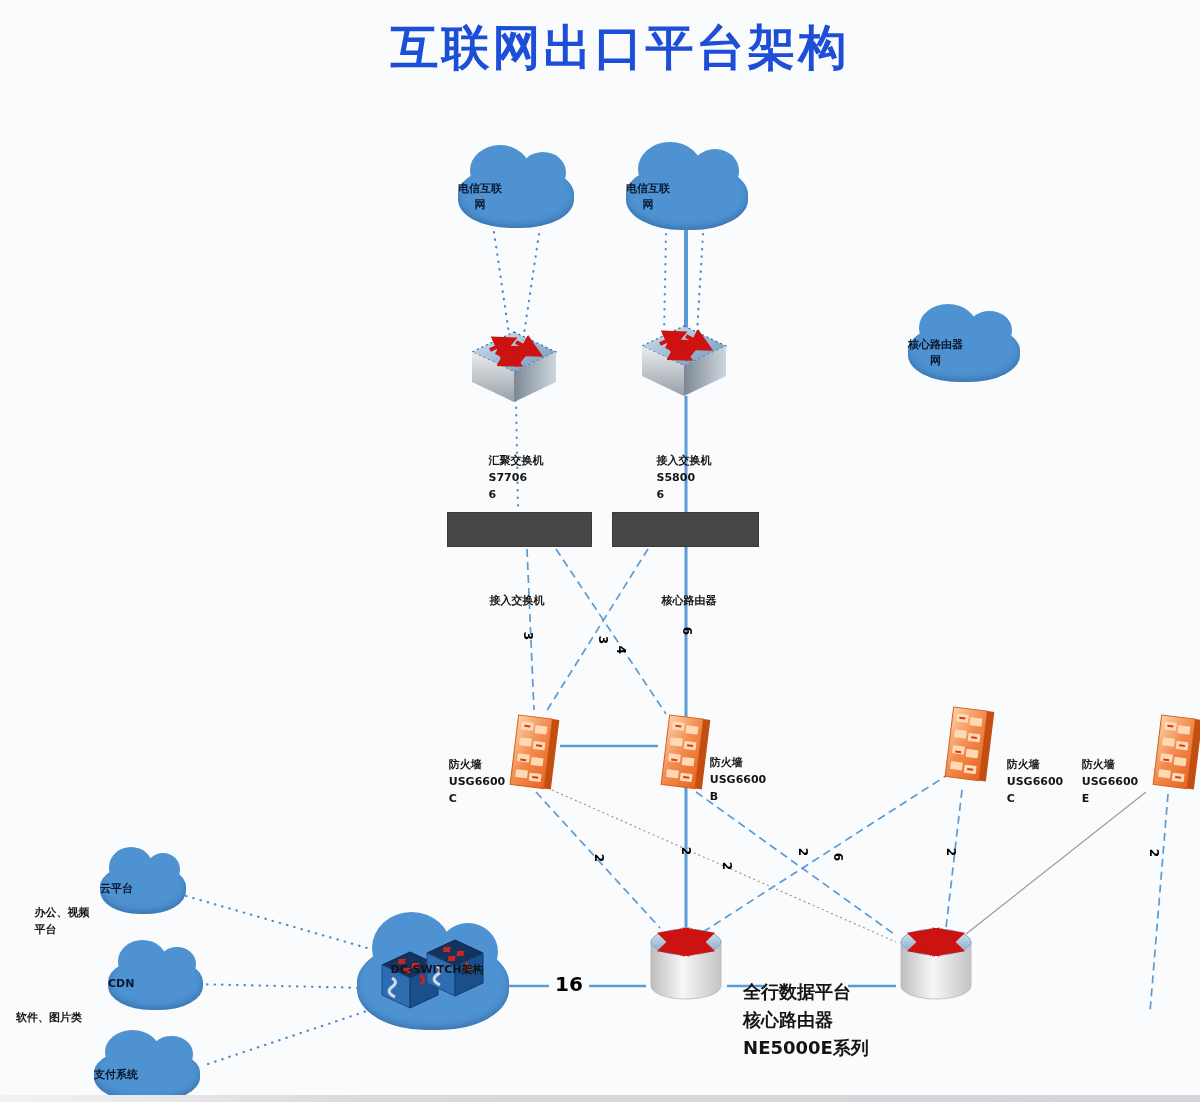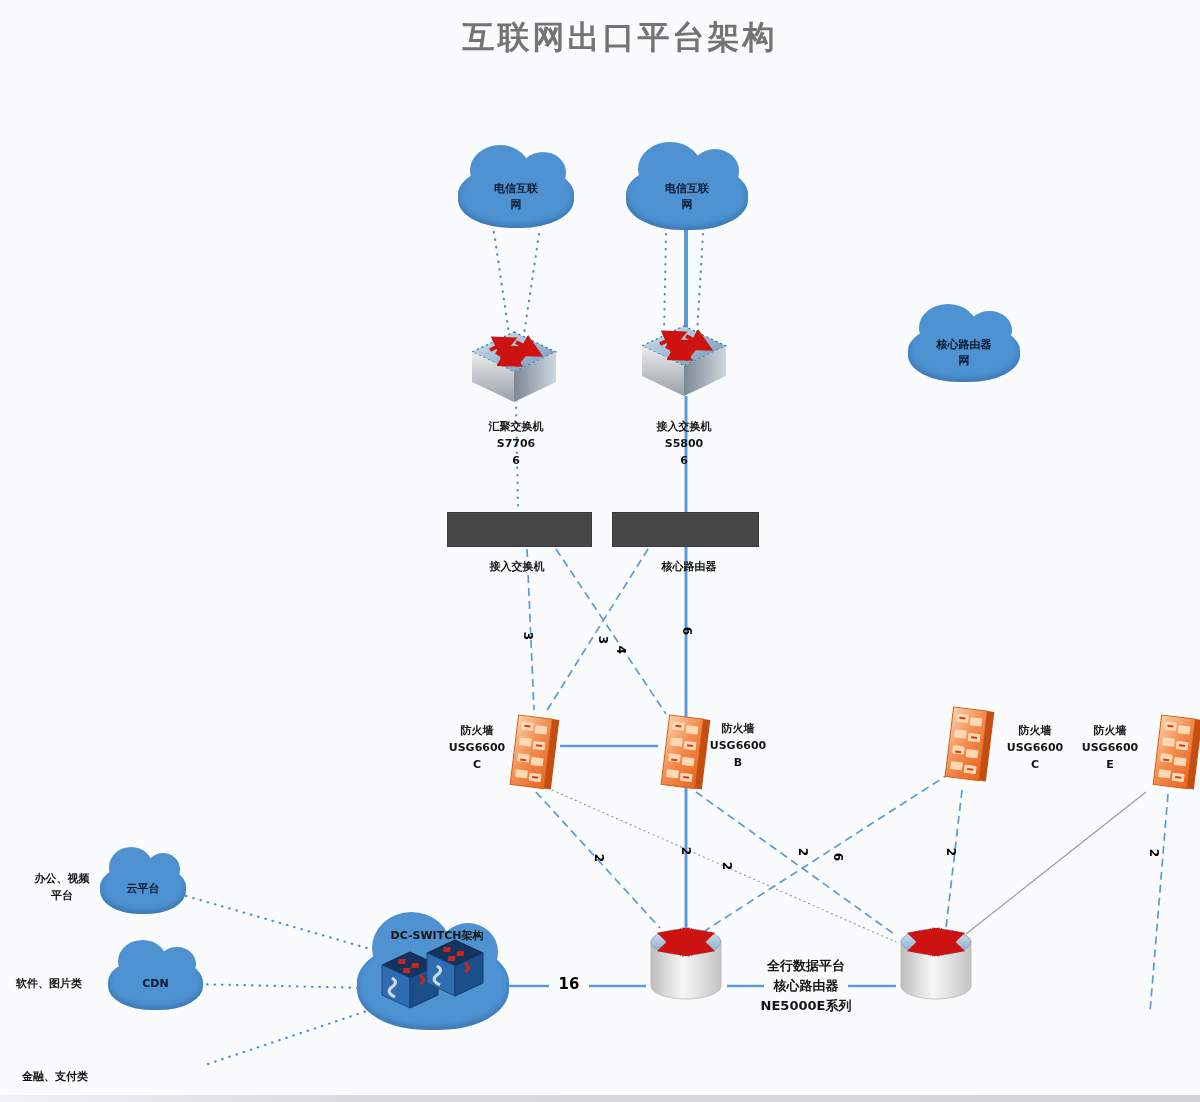--- a/index.html
+++ b/index.html
@@ -4,42 +4,42 @@
 <style>
   html,body{margin:0;padding:0;background:#eef0f2;}
   #stage{
     position:relative;width:1200px;height:1102px;margin:0 auto;
     background:#fafbfc;overflow:hidden;
     font-family:"DejaVu Sans","Liberation Sans",sans-serif;
   }
   #page-title{
     position:absolute;left:620px;top:16px;transform:translateX(-50%);
     font-family:"Liberation Serif","DejaVu Serif",serif;
-    font-size:32px;font-weight:bold;color:#737373;letter-spacing:3px;white-space:nowrap;
+    font-size:48px;font-weight:bold;color:#1d4ed8;letter-spacing:3px;white-space:nowrap;
   }
   svg.lines{position:absolute;left:0;top:0;z-index:1;}
   .dev{position:absolute;z-index:3;}
   .cloud{
     position:absolute;z-index:2;background:#4e92d2;border-radius:46%;
-    display:flex;align-items:center;justify-content:center;
+    display:flex;align-items:center;
     box-shadow:inset 0 -3px 6px rgba(20,60,110,.35);
   }
   .cloud::before{content:"";position:absolute;background:#4e92d2;width:52%;height:82%;
     border-radius:50%;top:-34%;left:10%;}
   .cloud::after{content:"";position:absolute;background:#4e92d2;width:40%;height:66%;
     border-radius:50%;top:-22%;right:7%;}
   .cloud-txt{
     position:relative;z-index:2;text-align:center;white-space:pre-line;
     font-size:11px;font-weight:bold;color:#0a1830;line-height:1.45;
   }
   .bar{position:absolute;z-index:3;background:#474747;border:1px solid #3a3a3a;}
   .dev-lbl{
     position:absolute;z-index:4;transform:translate(-50%,-50%);
-    text-align:center;white-space:pre-line;
-    font-size:11px;font-weight:bold;color:#141414;line-height:1.55;
+    white-space:pre-line;
+    font-size:11px;font-weight:bold;color:#141414;line-height:1.55;margin-top:34px;
   }
   .lnk{
     position:absolute;z-index:4;transform:translate(-50%,-50%) rotate(90deg);
     font-size:12px;font-weight:bold;color:#000;
   }
   .lnk.h{transform:translate(-50%,-50%);}
   .bottom-strip{position:absolute;left:0;bottom:0;width:1200px;height:7px;z-index:5;
     background:linear-gradient(to right,#f2f2f4 0%,#dadadd 30%,#d4d4d8 100%);}
 </style>
 </head>
@@ -128,20 +128,23 @@
   </div>
   <div class="cloud" style="left:908px;top:324px;width:112px;height:58px">
     <span class="cloud-txt">核心路由器
 网</span>
   </div>
   <div class="cloud" style="left:100px;top:864px;width:86px;height:50px">
     <span class="cloud-txt">云平台</span>
   </div>
   <div class="cloud" style="left:108px;top:958px;width:95px;height:52px">
     <span class="cloud-txt">CDN</span>
+  </div>
+  <div class="cloud" style="left:94px;top:1048px;width:106px;height:54px">
+    <span class="cloud-txt">支付系统</span>
   </div>
   <div class="cloud" style="left:357px;top:942px;width:152px;height:88px"></div>
 
   <div class="dev" style="left:470px;top:330px">
     <svg width="88" height="74" viewBox="0 0 88 74">
       <polygon points="44,2 86,22 44,42 2,22" fill="url(#gTop)" stroke="#2e6da4" stroke-width="1.2" stroke-dasharray="2 3"></polygon>
       <polygon points="2,22 44,42 44,72 2,52" fill="url(#gL)"></polygon>
       <polygon points="44,42 86,22 86,52 44,72" fill="url(#gR)"></polygon>
       <g stroke="#cc1312" stroke-width="4" fill="none">
         <line x1="20" y1="20" x2="42" y2="10" marker-end="url(#ah)"></line>
@@ -328,37 +331,37 @@
 C</div>
   <div class="dev-lbl" style="left:738px;top:746px">防火墙
 USG6600
 B</div>
   <div class="dev-lbl" style="left:1035px;top:748px">防火墙
 USG6600
 C</div>
   <div class="dev-lbl" style="left:1110px;top:748px">防火墙
 USG6600
 E</div>
-  <div class="dev-lbl" style="left:806px;top:986px;font-size:13px">全行数据平台
+  <div class="dev-lbl" style="left:806px;top:986px;font-size:18px">全行数据平台
 核心路由器
 NE5000E系列</div>
   <div class="dev-lbl" style="left:437px;top:936px;z-index:4">DC-SWITCH架构</div>
 
   <div class="dev-lbl" style="left:62px;top:887px">办公、视频
 平台</div>
   <div class="dev-lbl" style="left:49px;top:984px">软件、图片类</div>
   <div class="dev-lbl" style="left:55px;top:1077px">金融、支付类</div>
 
   <span class="lnk" style="left:528px;top:636px">3</span>
   <span class="lnk" style="left:603px;top:640px">3</span>
   <span class="lnk" style="left:621px;top:650px">4</span>
   <span class="lnk" style="left:687px;top:631px">6</span>
   <span class="lnk" style="left:599px;top:858px">2</span>
   <span class="lnk" style="left:686px;top:851px">2</span>
   <span class="lnk" style="left:727px;top:866px">2</span>
   <span class="lnk" style="left:803px;top:852px">2</span>
   <span class="lnk" style="left:838px;top:857px">6</span>
   <span class="lnk" style="left:951px;top:852px">2</span>
   <span class="lnk" style="left:1154px;top:853px">2</span>
-  <span class="lnk h" style="left:569px;top:984px;font-size:15px">16</span>
+  <span class="lnk h" style="left:569px;top:984px;font-size:20px">16</span>
 
   <div class="bottom-strip"></div>
 </div>
 
 </body></html>

